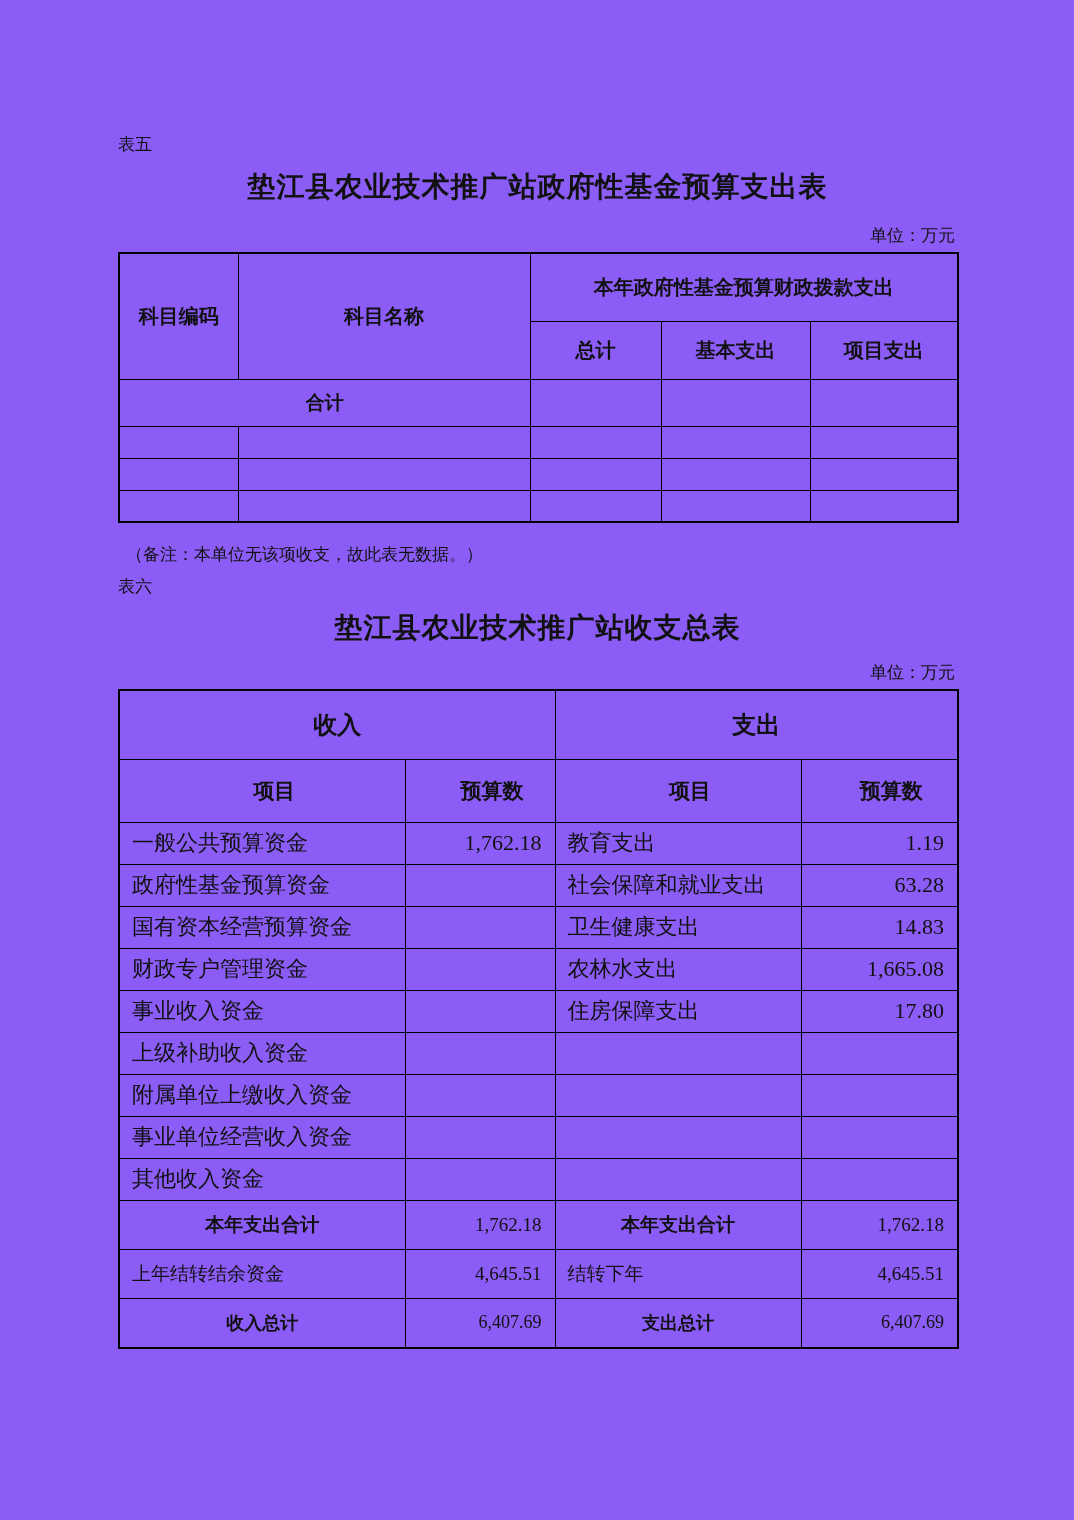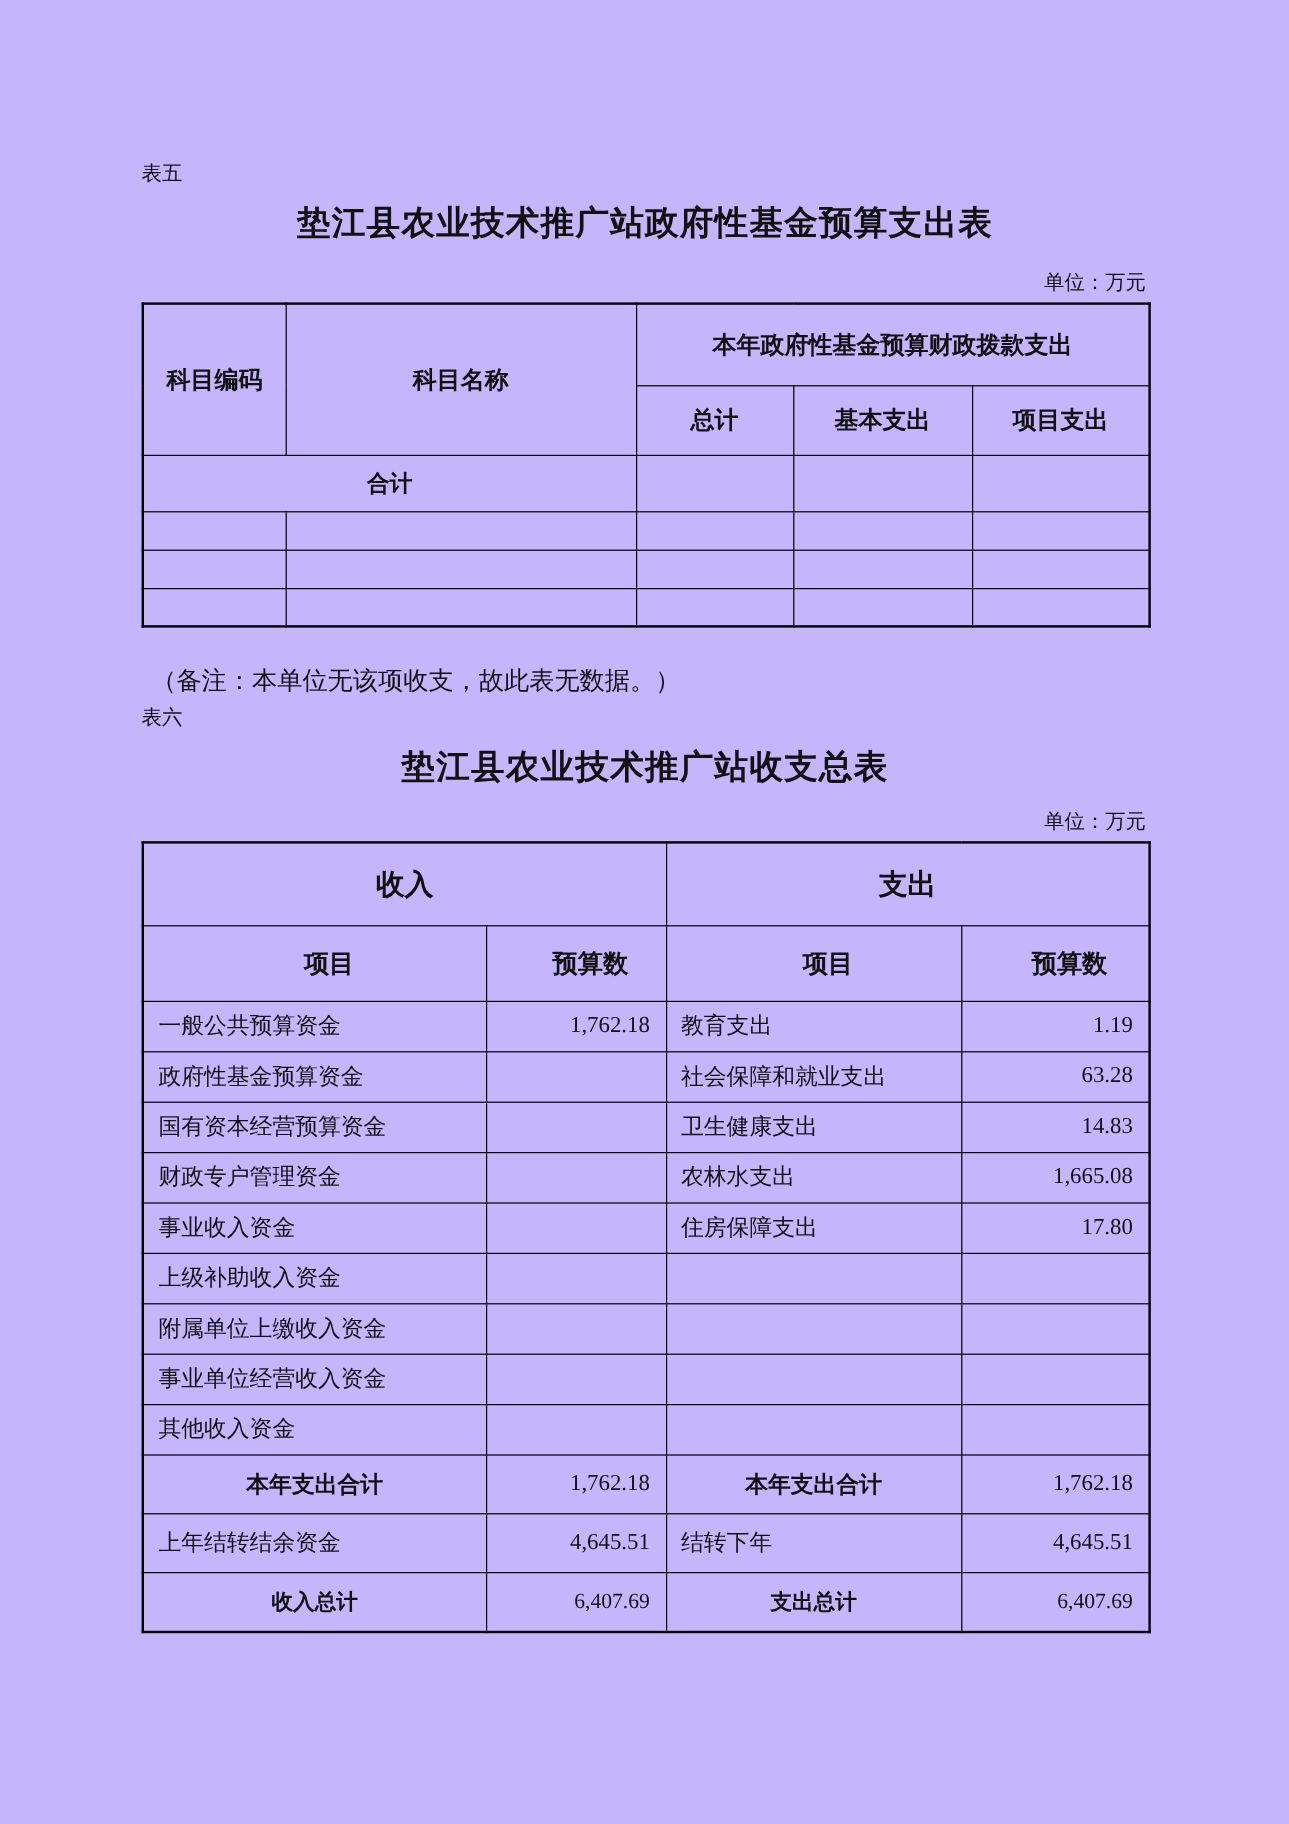--- a/index.html
+++ b/index.html
@@ -3,21 +3,21 @@
 <meta charset="utf-8">
 <style>
   * { margin:0; padding:0; box-sizing:border-box; }
   html,body { background:#ffffff; }
   body {
     width:1074px; height:1520px;
     font-family:"Liberation Serif", serif;
     color:#111111;
     overflow:hidden;
   }
-  .page { width:1074px; height:1520px; background:#c4b5fd; position:relative; }
+  .page { width:1074px; height:1520px; background:#8b5cf6; position:relative; }
   .content { width:839px; margin-left:118px; padding-top:134px; }
 
   .tag { font-size:17px; line-height:22px; }
   .doc-title {
     font-size:28px; font-weight:bold; text-align:center;
     line-height:34px; letter-spacing:1px;
     font-family:"Liberation Serif", serif;
   }
   .unit-line { font-size:17px; text-align:right; line-height:20px; padding-right:2px; }
 
@@ -32,36 +32,36 @@
   }
   .t5 .h1 td { height:68px; }
   .t5 .h2 td { height:58px; }
   .t5 .trow td { height:47px; }
   .t5 .total-label {
     font-family:"Liberation Sans", sans-serif; font-weight:bold;
     font-size:19px; text-align:center;margin-top:44px;
   }
   .t5 .erow td { height:32px; }
 
-  .note-line { font-size:21px; line-height:24px; margin-top:32px; padding-left:8px; }
+  .note-line { font-size:17px; line-height:24px; margin-top:20px; padding-left:8px; }
   .tag6 { margin-top:10px;font-family:Liberation Mono, monospace; }
   .title2 { margin-top:12px; }
   .unit2 { margin-top:18px; }
 
   
   .t6 { margin-top:6px; }
   .t6 .h1 td {
     height:69px; text-align:center;
     font-family:"Liberation Sans", sans-serif; font-weight:bold; font-size:24px;
   }
   .t6 .h2 td {
     height:63px; text-align:center;
     font-family:"Liberation Sans", sans-serif; font-weight:bold; font-size:21px;padding-left:24px;
   }
-  .t6 .drow td { height:42px; font-size:19px; }
+  .t6 .drow td { height:42px; font-size:22px; }
   .t6 .item { text-align:left; padding-left:12px; }
   .t6 .num  { text-align:right; padding-right:13px; font-family:Liberation Serif, serif; }
   .t6 .srow td { height:49px; font-size:19px; }
   .t6 .grow td { height:50px; font-size:18px; }
   .t6 .sum-label {
     font-family:"Liberation Sans", sans-serif; font-weight:bold;
     font-size:20px; text-align:center; padding-left:0;
   }
 </style>
 </head>

